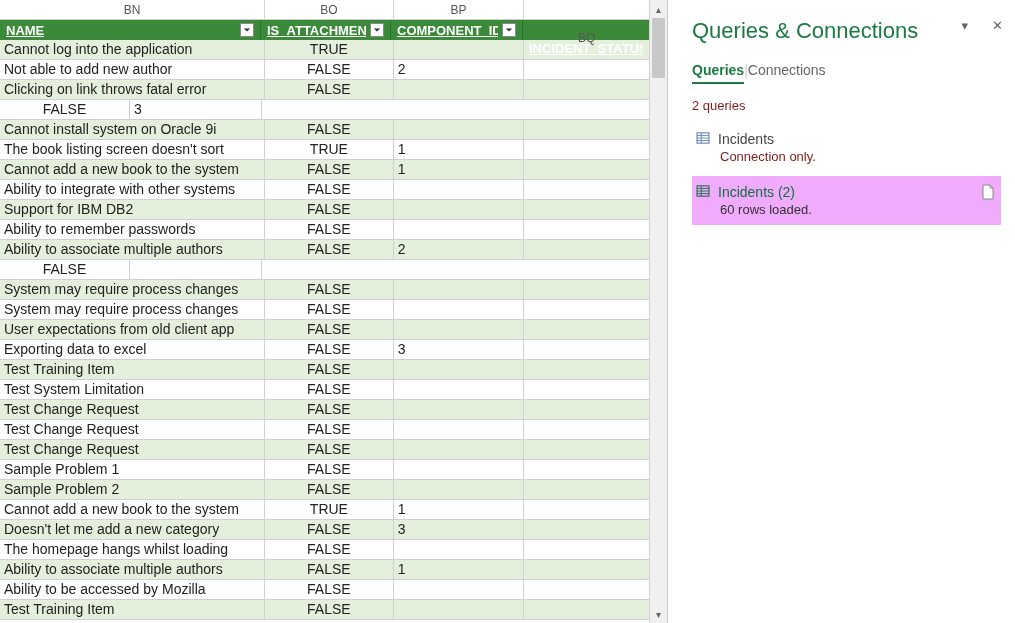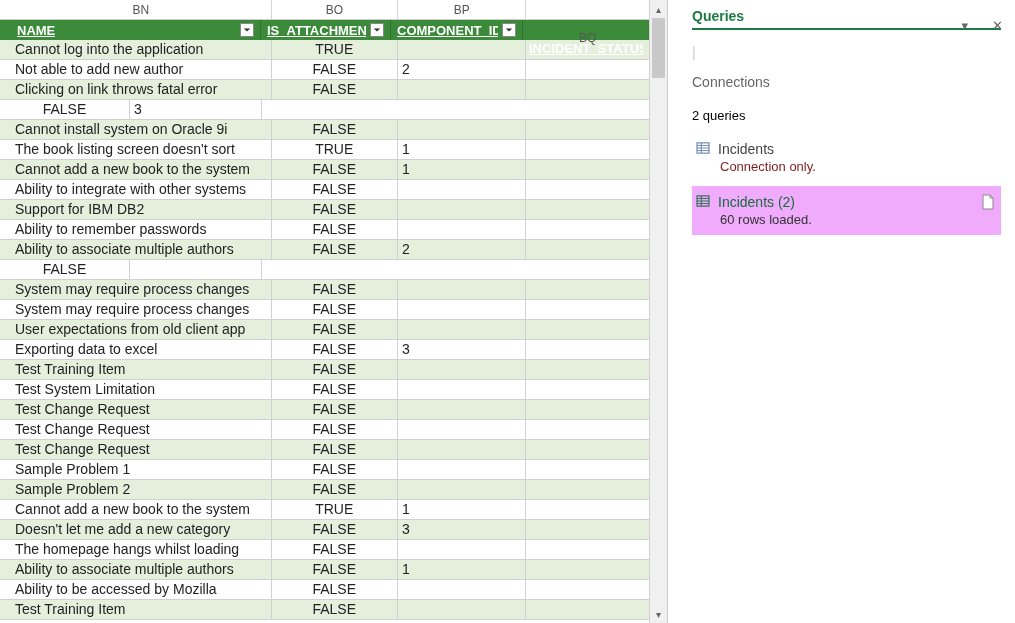--- a/index.html
+++ b/index.html
@@ -6,21 +6,21 @@
   body { font-family: "Segoe UI", Tahoma, sans-serif; font-size: 13px; color: #333; background: #fff; width:1015px; height:623px; overflow:hidden; display:flex; }
   
   .sheet-area { width: 668px; height: 623px; position:relative; border-right:1px solid #ccc; }
   .scrollbar-v { position:absolute; right:0; top:0; bottom:0; width:18px; background:#f0f0f0; border-left:1px solid #d0d0d0; }
   .scrollbar-up, .scrollbar-down { height:18px; display:flex; align-items:center; justify-content:center; color:#666; font-size:10px; cursor:pointer; }
   .scrollbar-v .thumb { position:absolute; left:2px; right:2px; top:18px; height:60px; background:#c8c8c8; }
   
   .grid { position:absolute; left:0; top:0; right:18px; bottom:0; }
   .col-headers { display:flex; height:20px; background:#fff; border-bottom:1px solid #ccc; }
   .col-h { border-right:1px solid #d4d4d4; text-align:center; color:#555; font-size:12px; line-height:20px; background:#fff; }
-  .col-bn { width:268px;margin-left:11px; }
+  .col-bn { width:268px; }
   .col-bo { width:130px; }
   .col-bp { width:132px; }
   .col-bq { width:126px;margin-top:28px; }
   
   .table-header-row { display:flex; height:20px; background:#3a8a3a; color:#fff; font-weight:600; }
   .th-cell { border-right:1px solid #2f6f2f; padding:0 6px; display:flex; align-items:center; justify-content:space-between; font-size:13px; }
   .th-cell .label { white-space:nowrap; overflow:hidden;text-decoration:underline; }
   .filter-btn { width:14px; height:14px; background:#fff; border:1px solid #888; display:flex; align-items:center; justify-content:center; flex-shrink:0; margin-left:4px; cursor:pointer; }
   .filter-btn svg { width:8px; height:8px; }
   
@@ -31,26 +31,26 @@
   .cell { border-right:1px solid #d0d0d0; padding:0 4px; line-height:19px; font-size:14px; color:#222; overflow:hidden; white-space:nowrap; }
   .cell.center { text-align:center; }
   
   
   .panel { flex:1; padding:8px 14px 8px 24px; position:relative; }
   .panel-title { font-size:22px; color:#1a7a42; font-weight:400; margin-top:10px; margin-bottom:18px; }
   .panel-top-icons { position:absolute; top:18px; right:12px; display:flex; gap:24px; color:#666; }
   .panel-top-icons span { cursor:pointer; font-size:13px; }
   .close-x { font-size:16px; font-weight:300; }
   
-  .tabs { display:flex; gap:14px; font-size:14px; margin-bottom:14px; border-bottom:0;flex-direction:column; }
+  .tabs { display:flex; font-size:14px; margin-bottom:14px; border-bottom:0; }
   .tab { color:#666; padding-bottom:4px; cursor:pointer; }
   .tab.active { color:#1a7a42; font-weight:600; border-bottom:2px solid #1a7a42; }
   .tab-sep { color:#ccc; }
   
-  .query-count { font-size:13px; color:#000000; margin-bottom:10px; }
+  .query-count { font-size:13px; color:#7f1d1d; margin-bottom:10px; }
   
   .query-item { padding:8px 8px 8px 4px; margin-bottom:4px; cursor:pointer; position:relative; }
   .query-item .qhead { display:flex; align-items:center; gap:8px; color:#444; font-size:14px; }
   .query-item .qsub { margin-left:24px; font-size:13px; color:#7f1d1d; margin-top:2px; }
   .query-item.selected { background:#f0abfc; }
   .query-item.selected .qhead { color:#176b3f; }
   .query-item.selected .qsub { color:#333; }
   .table-icon svg { width:14px; height:12px; }
   .corner-badge { position:absolute; right:6px; top:8px; width:14px; height:16px; }
   .corner-badge svg { width:14px; height:16px; }
@@ -275,20 +275,21 @@
     <div class="thumb"></div>
     <div class="scrollbar-down" style="position:absolute;bottom:0;left:0;right:0;">▾</div>
   </div>
 </div>
 
 <div class="panel">
   <div class="panel-top-icons">
     <span>▾</span>
     <span class="close-x">✕</span>
   </div>
+  <div class="panel-title">Queries &amp; Connections</div>
   <div class="tabs">
     <span class="tab active">Queries</span>
     <span class="tab-sep">|</span>
     <span class="tab">Connections</span>
   </div>
   <div class="query-count">2 queries</div>
   <div id="query-list">
       <div class="query-item">
         <div class="qhead">
           <span class="table-icon"><svg viewBox="0 0 16 14">

